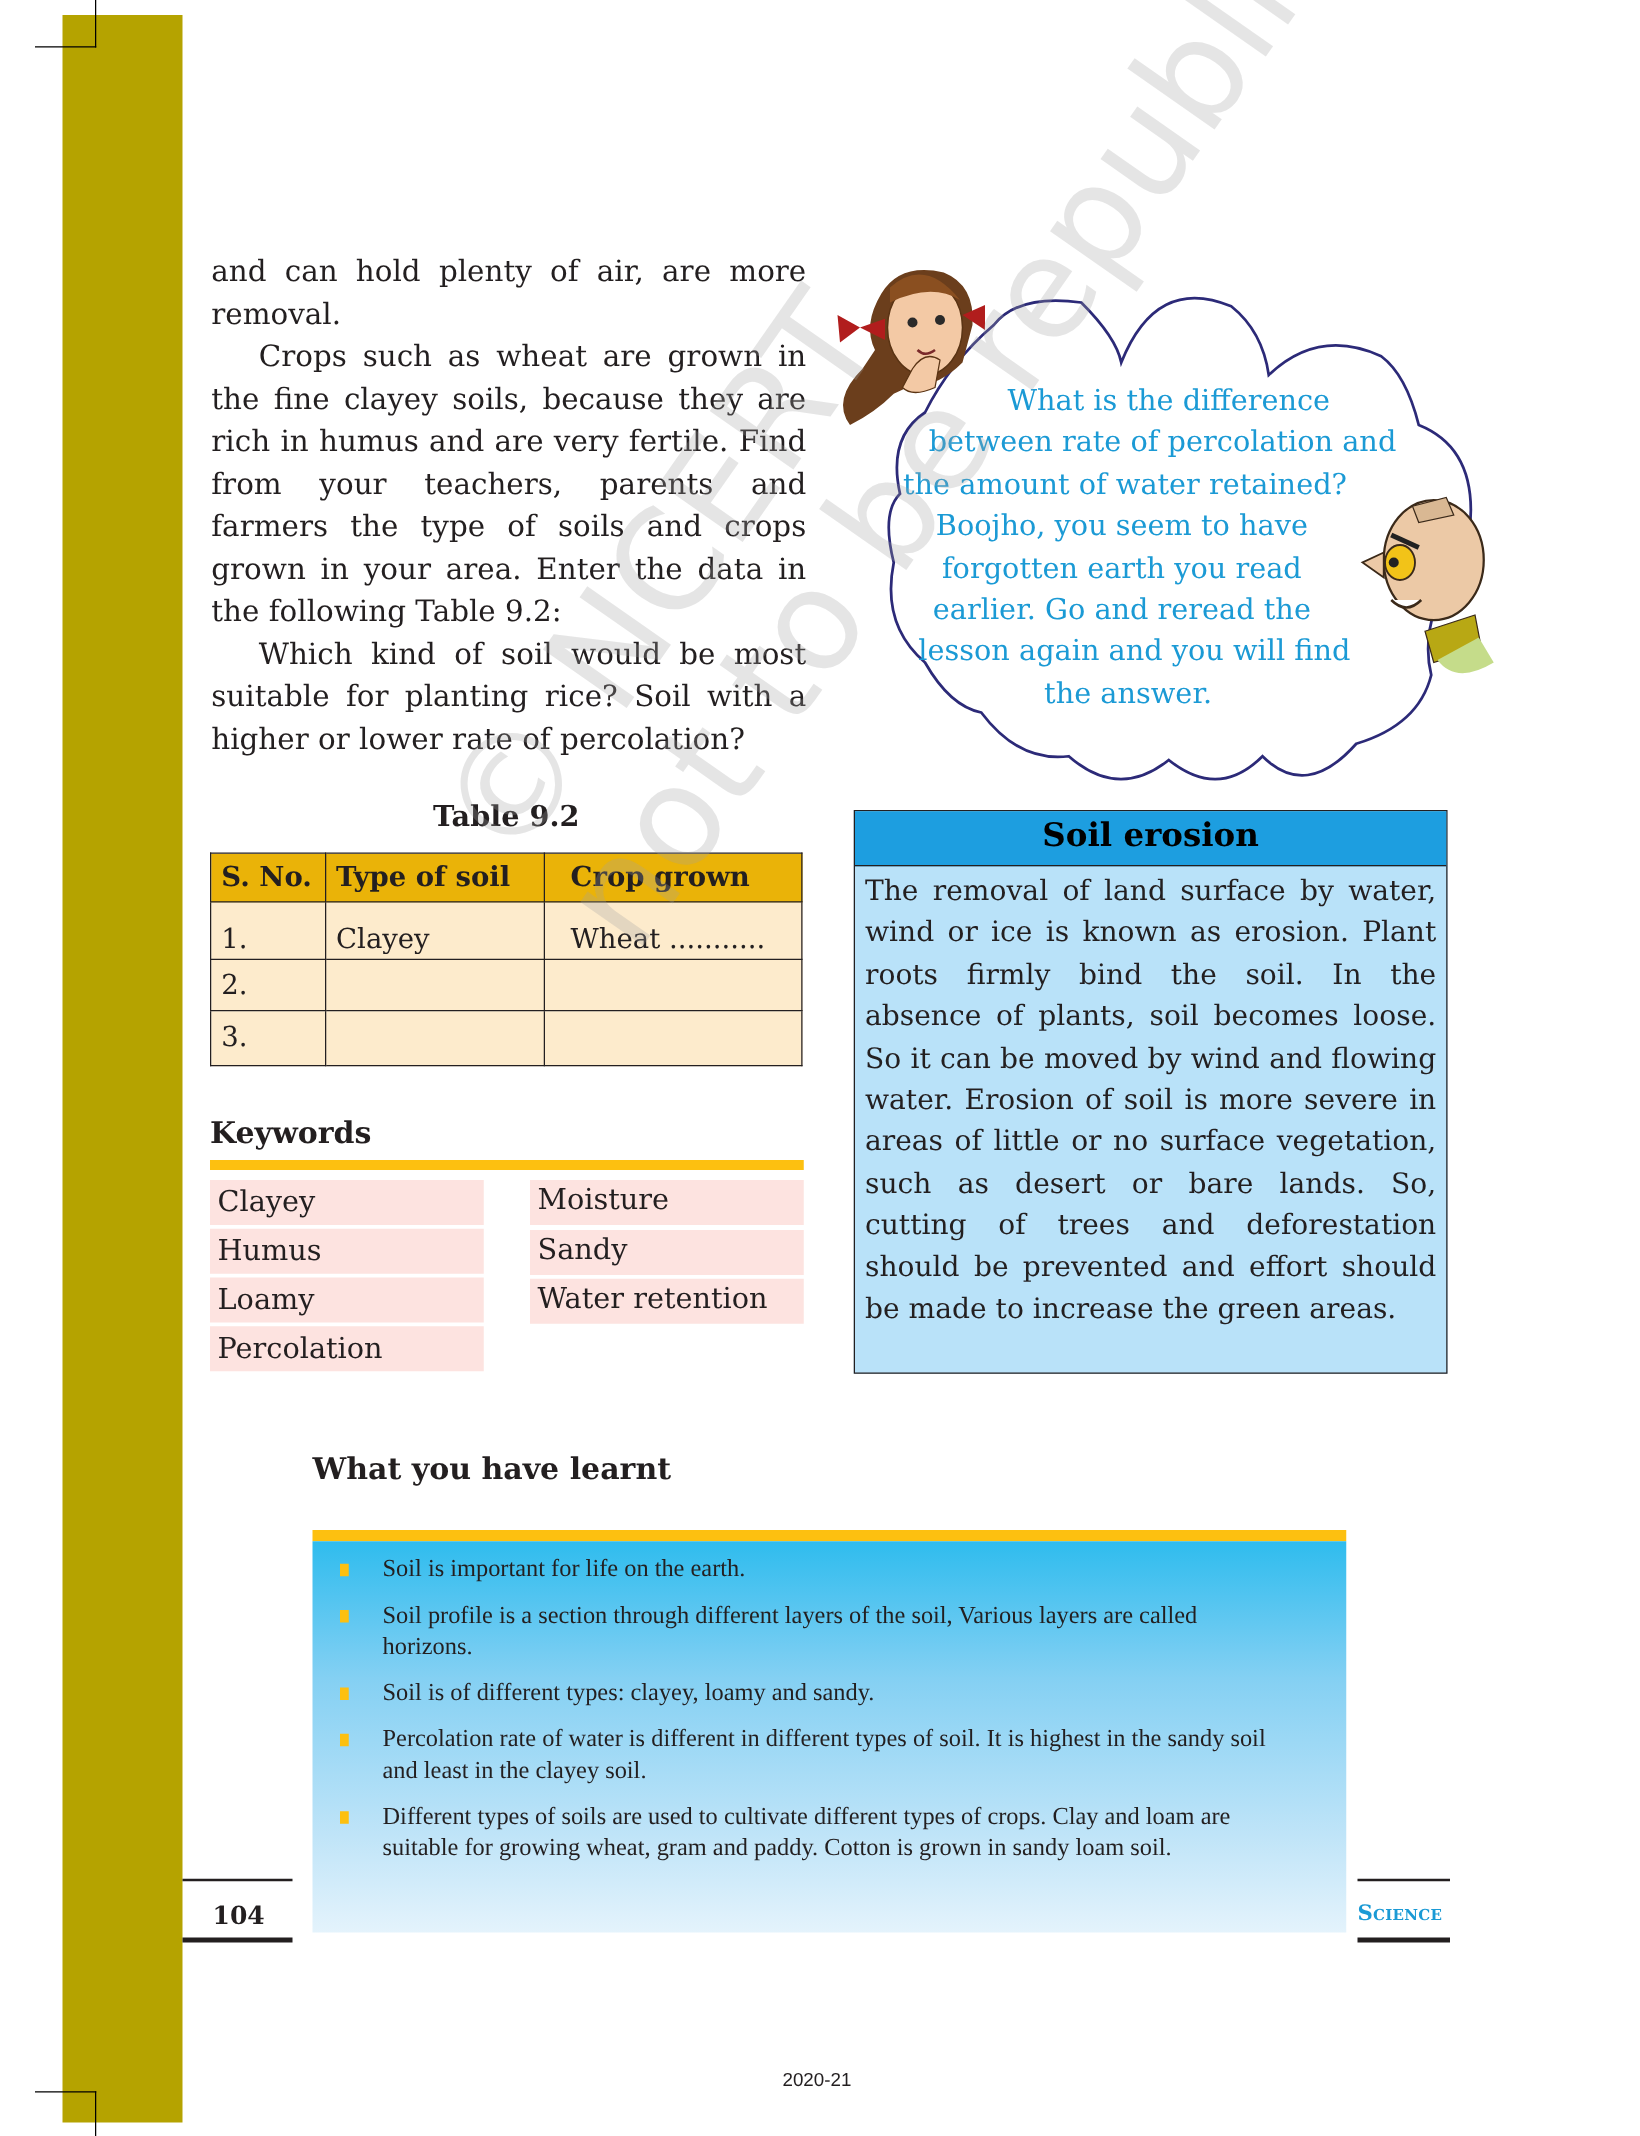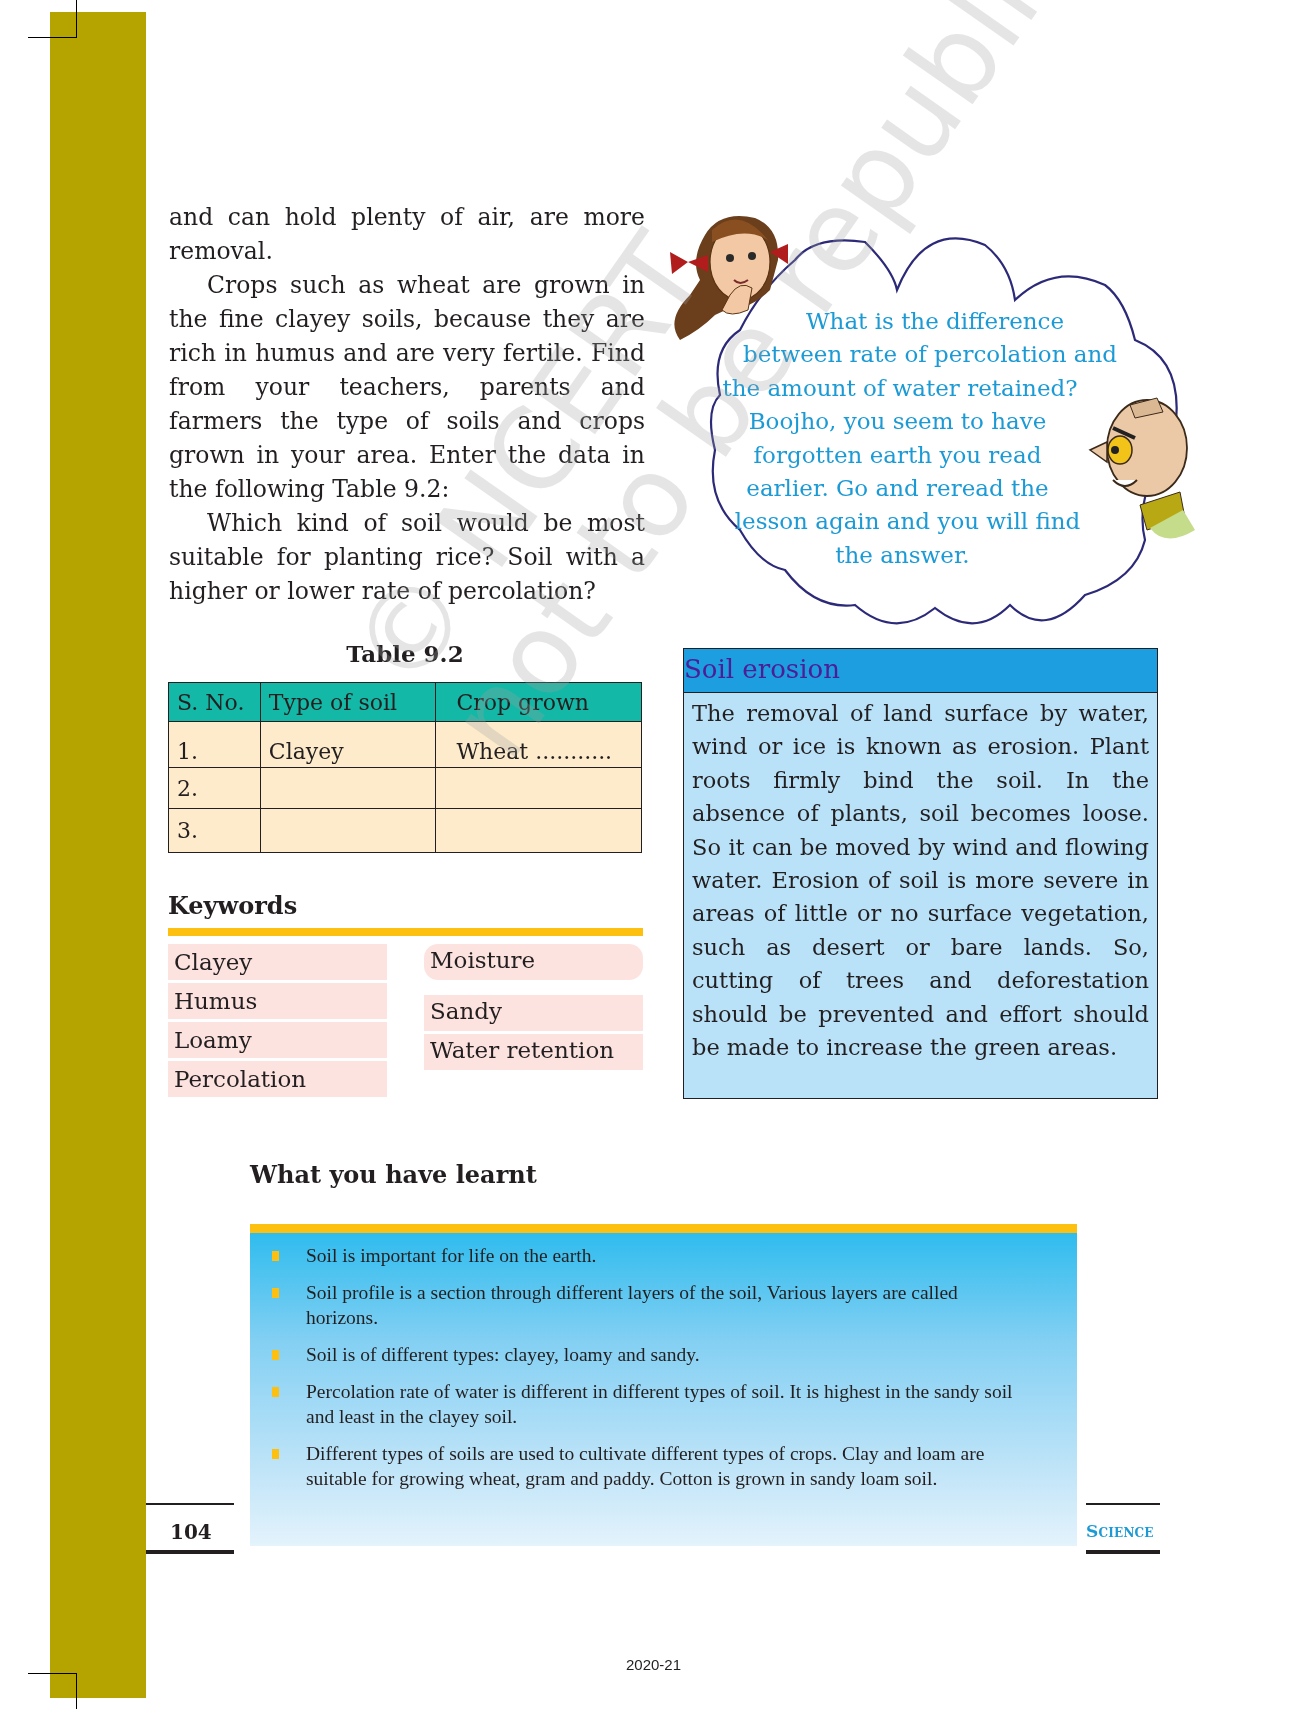--- a/index.html
+++ b/index.html
@@ -20,28 +20,28 @@
   .body-text p { margin:0; }
   .indent { text-indent:38px; }
   
   .cloud-text {
     color:#1b9ad5; font-size:23px; line-height:33.4px; text-align:center; font-family:"DejaVu Serif", serif;
   }
   
   .t-title { font-weight:bold; font-size:23px; text-align:center; }
   table.soil { border-collapse:collapse; font-size:22px; }
   table.soil td, table.soil th { border:1.5px solid #231f20; padding:0 8px; text-align:left; vertical-align:middle; }
-  table.soil th { background:#14b8a6; font-weight:normal; height:38px; }
+  table.soil th { background:#eab308; font-weight:bold; height:38px; }
   table.soil td { background:#fdebcc; }
   .kw-head { font-weight:bold; font-size:24px; }
   .yellow-rule { background:#fdc010; }
   .kw-cell { background:#fde3e0; font-size:23px; padding-left:6px; line-height:36px; height:36px; box-sizing:border-box; }
   
   .erosion { border:1.5px solid #231f20; background:#b9e2f9; box-sizing:border-box; }
-  .erosion-head { background:#1d9ee0; color:#4c1d95; font-weight:normal; font-size:26px; text-align:left; height:43px; line-height:41px; border-bottom:1.5px solid #231f20; }
+  .erosion-head { background:#1d9ee0; color:#000000; font-weight:bold; font-size:26px; text-align:center; height:43px; line-height:41px; border-bottom:1.5px solid #231f20; }
   .erosion-body { padding:4px 8px 0 8px; font-size:22.5px; line-height:33.4px; text-align:justify; text-align-last:left; }
   
   .learnt-head { font-weight:bold; font-size:24px; }
   .learnt-box { background:linear-gradient(#2fbcee 0%, #84d0f3 35%, #bfe4f8 75%, #e4f3fc 100%); }
   .learnt-list { list-style:none; margin:0; padding:0; font-family:"Liberation Serif", serif; font-size:19.5px; line-height:25px; }
   .learnt-list li { position:relative; padding-left:56px; padding-right:52px; margin-bottom:12px; }
   .bullet { position:absolute; left:22px; top:8px; width:7px; height:10px; background:#fdc010; }
   .pg-line { background:#231f20; }
   .pg-num { font-weight:bold; font-size:20px; }
   .science { color:#1b9ad5; font-weight:bold; font-size:17px; font-variant:small-caps; letter-spacing:0.2px; }
@@ -133,21 +133,21 @@
 
 <div class="abs kw-head" style="left:168px;top:891px;">Keywords</div>
 <div class="abs yellow-rule" style="left:168px;top:928px;width:475px;height:8px;"></div>
 <div class="abs" style="left:168px;top:944px;width:219px;">
   <div class="kw-cell" style="margin-bottom:3px;">Clayey</div>
   <div class="kw-cell" style="margin-bottom:3px;">Humus</div>
   <div class="kw-cell" style="margin-bottom:3px;">Loamy</div>
   <div class="kw-cell">Percolation</div>
 </div>
 <div class="abs" style="left:424px;top:944px;width:219px;">
-  <div class="kw-cell" style="margin-bottom:15px;line-height:32px;border-radius:14px;">Moisture</div>
+  <div class="kw-cell" style="margin-bottom:4px;line-height:32px;">Moisture</div>
   <div class="kw-cell" style="margin-bottom:3px;line-height:32px;">Sandy</div>
   <div class="kw-cell" style="line-height:32px;">Water retention</div>
 </div>
 
 <div class="abs erosion" style="left:683px;top:648px;width:475px;height:451px;">
   <div class="erosion-head">Soil  erosion</div>
   <div class="erosion-body">The removal of land surface by water, wind or ice is known as erosion. Plant roots firmly bind the soil. In the absence of plants, soil becomes loose. So it can be moved by wind and flowing water. Erosion of soil is more severe in areas of little or no surface vegetation, such as desert or bare lands. So, cutting of trees and deforestation should be prevented and effort should be made to increase the green areas.</div>
 </div>
 
 <div class="abs learnt-head" style="left:250px;top:1160px;">What you have learnt</div>

